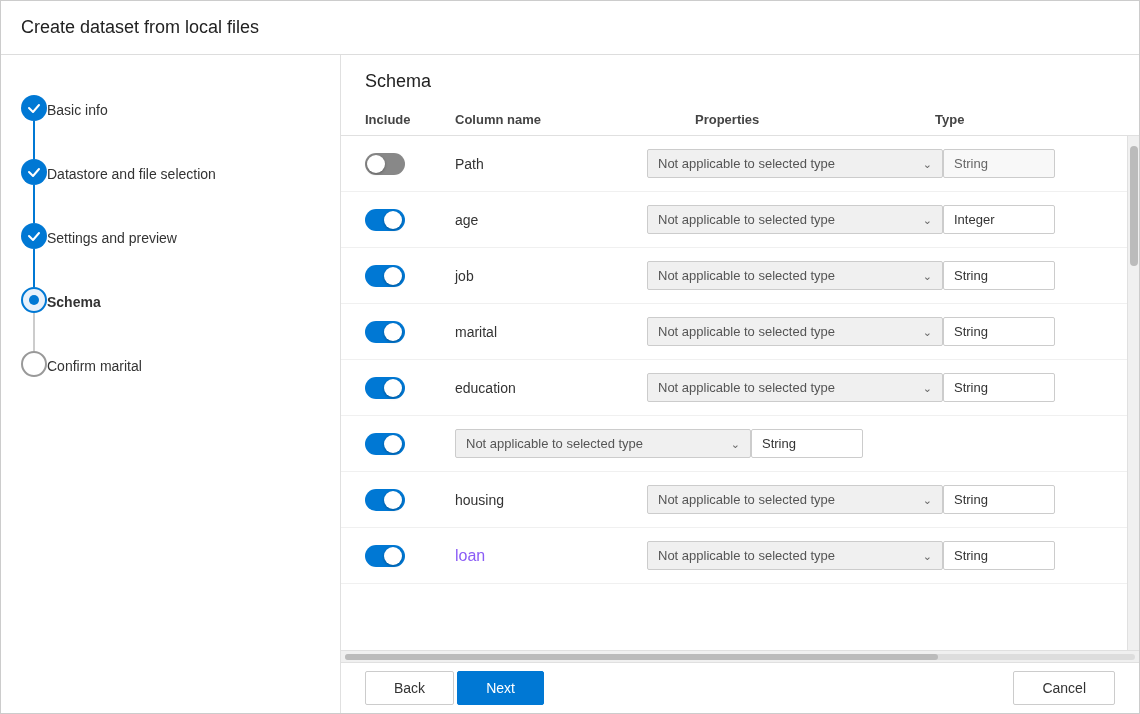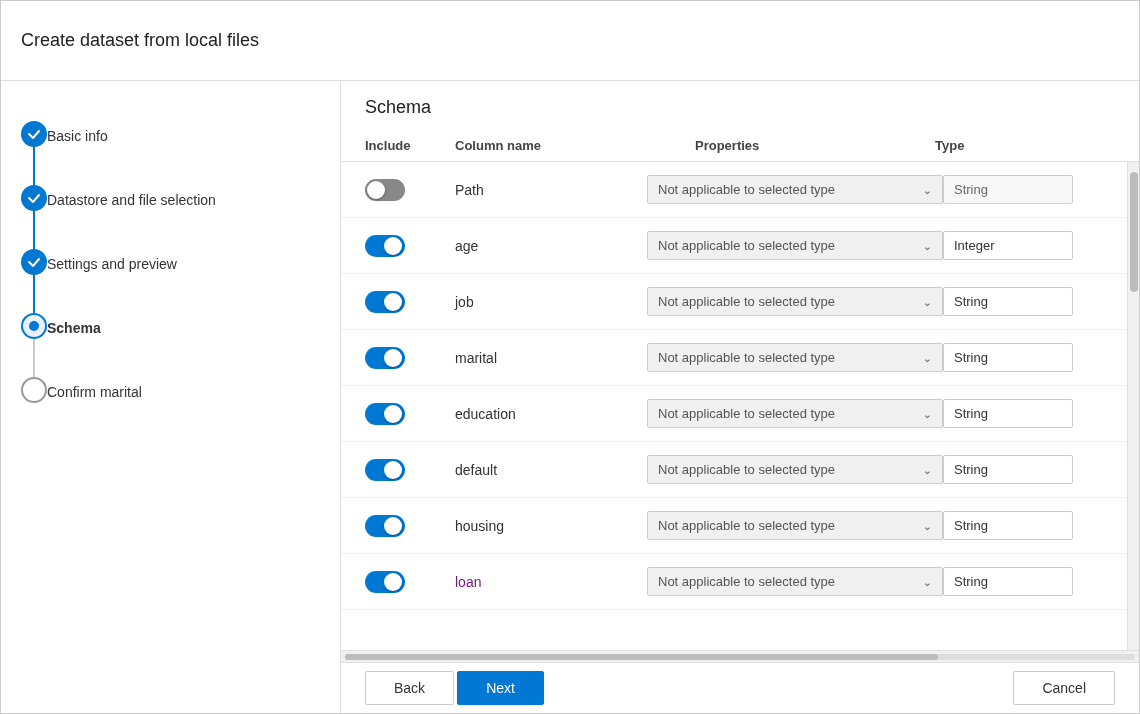--- a/index.html
+++ b/index.html
@@ -9,21 +9,21 @@
       width: 1140px;
       height: 714px;
       background: #fff;
       border: 1px solid #ccc;
       display: flex;
       flex-direction: column;
       overflow: hidden;
     }
 
     .title-bar {
-      padding: 29px 20px;
+      padding: 16px 20px;
       border-bottom: 1px solid #ddd;
       font-size: 18px;
       font-weight: 400;
       color: #222;
       background: #fff;
     }
 
     .content-area {
       display: flex;
       flex: 1;
@@ -148,21 +148,21 @@
     }
 
     
     .type-input {
       border: 1px solid #ccc;
       border-radius: 2px;
       padding: 6px 10px;
       font-size: 13px;
       color: #333;
       background: #fff;
-      width: 130px;
+      width: 112px;
     }
 
     .type-input.disabled {
       background: #f8f8f8;
       color: #666;
     }
 
     
     .horizontal-scroll {
       height: 12px;
@@ -490,21 +490,20 @@
     </div>
   </div>
               <div class="table-row">
     <div style="display:flex;align-items:center;">
       <div class="toggle">
         <div class="toggle-track on">
           <div class="toggle-thumb"></div>
         </div>
       </div>
     </div>
-    <div style="font-size:14px;color:#333;">default</div>
     <div style="display:flex;align-items:center;">
       <div class="properties-select">
         <span style="font-size:13px;color:#555;">Not applicable to selected type</span>
         <span class="chevron">⌄</span>
       </div>
     </div>
     <div style="display:flex;align-items:center;">
       <input class="type-input " type="text" value="String" style="font-size: 13px;">
     </div>
   </div>
@@ -528,21 +527,21 @@
     </div>
   </div>
               <div class="table-row">
     <div style="display:flex;align-items:center;">
       <div class="toggle">
         <div class="toggle-track on">
           <div class="toggle-thumb"></div>
         </div>
       </div>
     </div>
-    <div style="font-size:14px;color:#701a75;">loan</div>
+    <div style="font-size:16px;color:#8b5cf6;">loan</div>
     <div style="display:flex;align-items:center;">
       <div class="properties-select">
         <span style="font-size:13px;color:#555;">Not applicable to selected type</span>
         <span class="chevron">⌄</span>
       </div>
     </div>
     <div style="display:flex;align-items:center;">
       <input class="type-input " type="text" value="String" style="font-size: 13px;">
     </div>
   </div>

